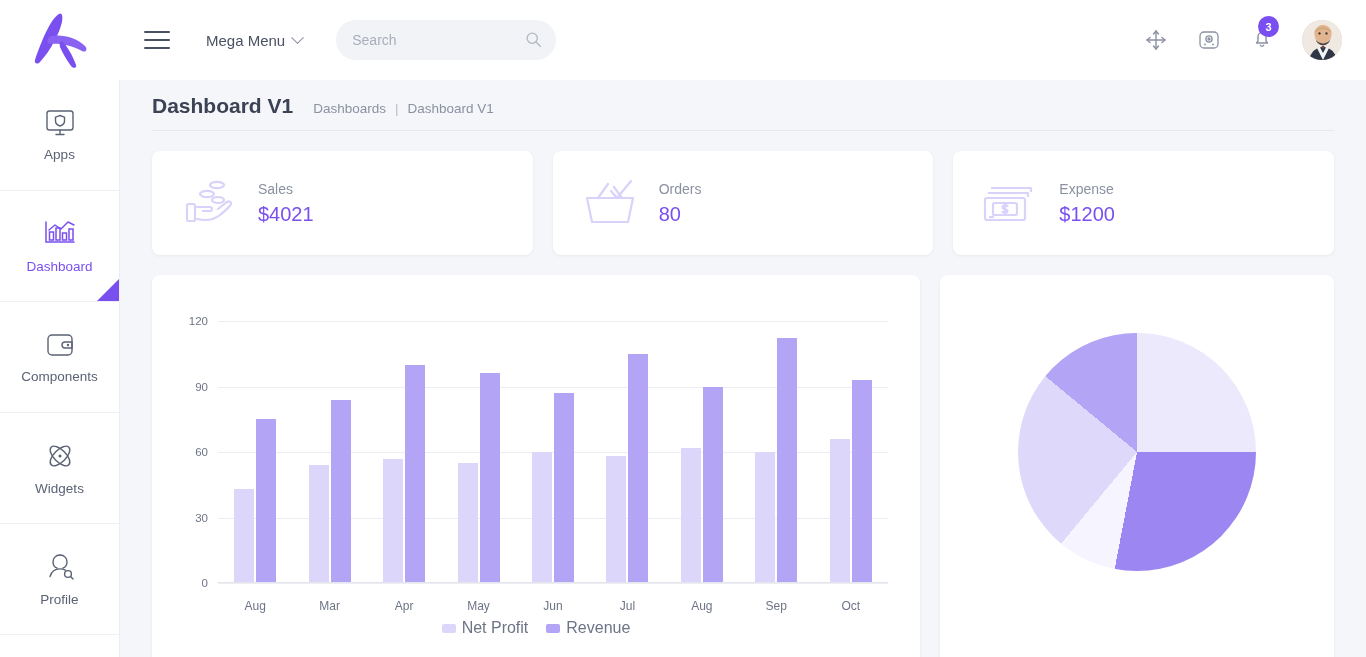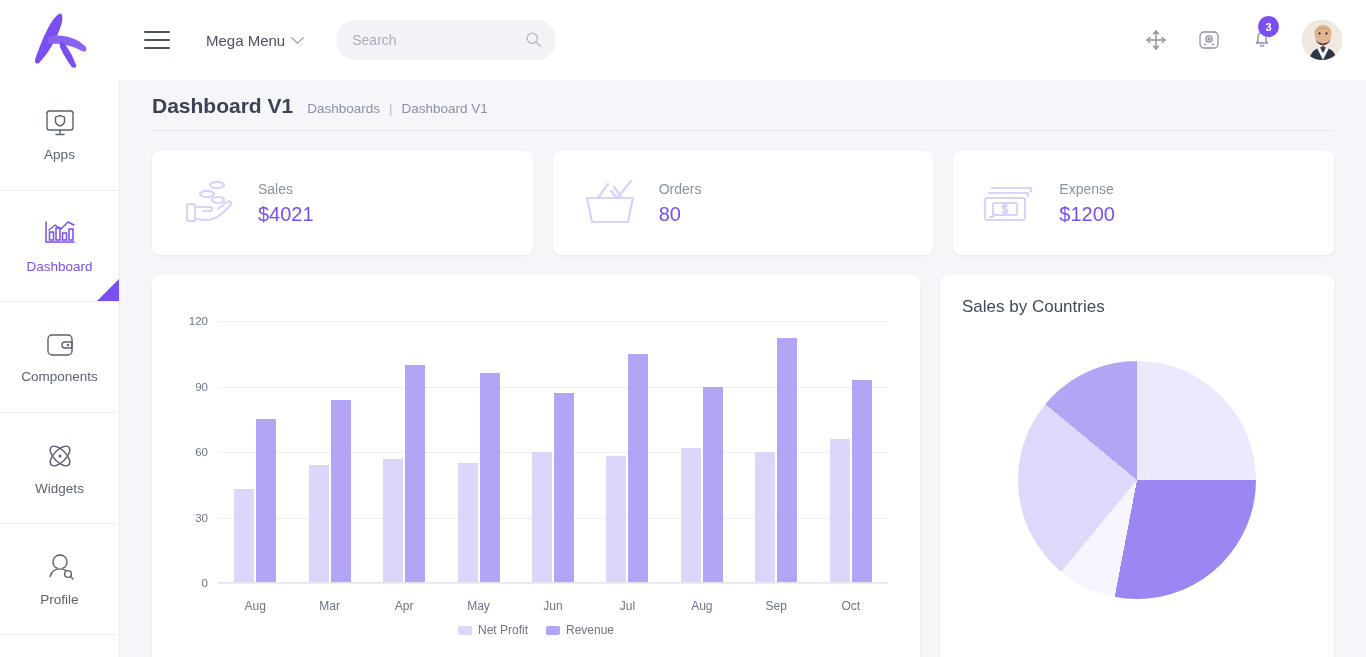--- a/index.html
+++ b/index.html
@@ -113,21 +113,21 @@
   
   .main {
     position: absolute; top: 80px; left: 120px;
     width: 1246px; height: 577px;
     overflow: hidden;
     background: #f5f6fa;
     padding: 0 32px;
   }
 
   .page-head {
-    display: flex; align-items: baseline; gap: 14px;
+    display: flex; align-items: baseline; gap: 20px;
     padding-top: 14px; padding-bottom: 12px;
     border-bottom: 1px solid #e6e8ee;
   }
   .page-title { font-size: 21px; font-weight: 600; color: #3b4254; }
   .crumbs { font-size: 13.5px; color: #8a91a1; display:flex; gap:9px; }
   .crumbs .sep { color: #b7bcc8; }
   .crumbs a { color: #8a91a1; text-decoration: none; cursor: pointer; }
 
   
   .stats { display: flex; gap: 20px; margin-top: 20px; }
@@ -184,21 +184,21 @@
     display: flex;
   }
   .xlabels span { flex: 1; text-align: center; font-size: 12px; color: #6d7486; }
   .axis-base {
     position: absolute; left: 44px; right: 10px; bottom: 38px;
     height: 1px; background: #e2e5ec;
   }
   .legend {
     position: absolute; left: 0; right: 0; bottom: -16px;
     display: flex; justify-content: center; gap: 18px;
-    font-size: 12px; color: #6d7486;
+    font-size: 16px; color: #6d7486;
   }
   .legend .li { display: flex; align-items: center; gap: 6px; cursor: pointer; }
   .legend .sw { width: 14px; height: 9px; border-radius: 2px; display:inline-block; }
 
   
   .pie-area { display:flex; align-items:center; justify-content:center; height: 310px; }
   .pie { width: 238px; height: 238px; border-radius: 50%; }
 </style>
 </head>
 <body>
@@ -469,19 +469,18 @@
             </div>
             <div class="li">
               <span class="sw" style="background: rgb(179, 164, 245);"></span>
               <span>Revenue</span>
             </div>
           </div>
       </div>
     </div>
 
     <div class="panel right">
-      <div class="panel-title">Sales by Countries</div>
       <div class="pie-area">
         <div class="pie" id="pie" style="background: conic-gradient(rgb(236, 233, 253) 0deg, rgb(236, 233, 253) 90deg, rgb(155, 134, 242) 90deg, rgb(155, 134, 242) 190.8deg, rgb(246, 244, 254) 190.8deg, rgb(246, 244, 254) 219.6deg, rgb(222, 216, 251) 219.6deg, rgb(222, 216, 251) 309.6deg, rgb(179, 164, 245) 309.6deg, rgb(179, 164, 245) 360deg);"></div>
       </div>
     </div>
   </div>
 </div>
 
 </body></html>

